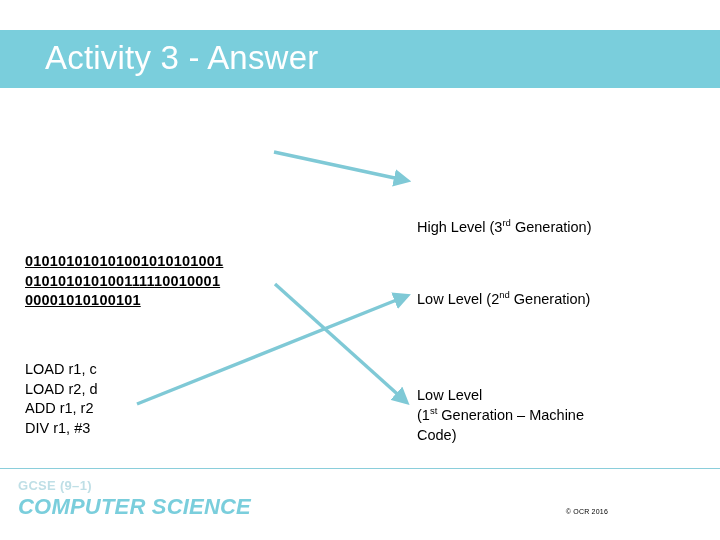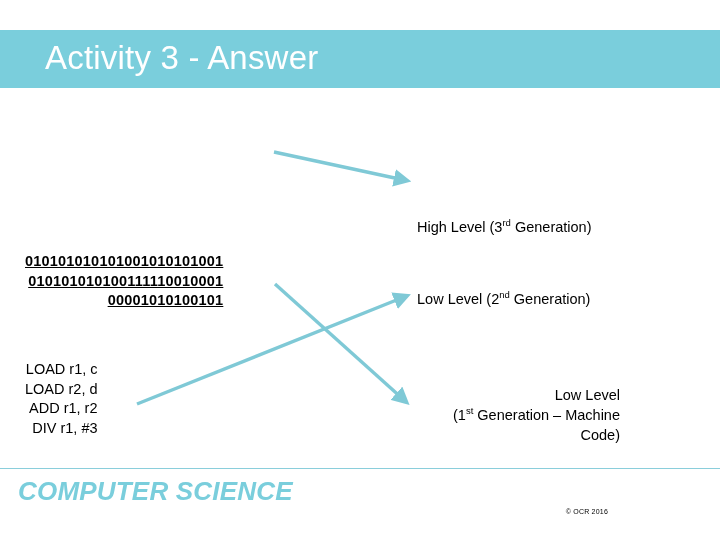--- a/index.html
+++ b/index.html
@@ -11,21 +11,20 @@
     height: 540px;
     background: #ffffff;
     font-family: "Liberation Sans", sans-serif;
     overflow: hidden;
   }
   .slide {
     position: relative;
     width: 620px;
     height: 540px;
     background: #ffffff;
-    text-align: right;
   }
 
   
   .title-band {
     position: absolute;
     left: 0;
     top: 30px;
     width: 720px;
     height: 58px;
     background: #7ACEDC;
@@ -98,21 +97,21 @@
     top: 478px;
   }
   .logo-top {
     font-size: 13px;
     font-weight: bold;
     color: #BFDFE6;
     letter-spacing: 0.3px;
     line-height: 15px;
   }
   .logo-main {
-    font-size: 26px;
+    font-size: 22px;
     font-weight: bold;
     font-style: italic;
     color: #7ACEDC;
     letter-spacing: 0.2px;
     line-height: 25px;
     margin-top: 1px;
   }
   .copyright {
     position: absolute;
     right: 12px;
@@ -151,18 +150,19 @@
 
   <div class="level-label" id="label-high"><span>High Level (3</span><sup>rd</sup><span> Generation)</span></div>
 
   <div class="level-label" id="label-low2"><span>Low Level (2</span><sup>nd</sup><span> Generation)</span></div>
 
   <div class="level-label" id="label-low1"><span>Low Level</span><br><span>(1</span><sup>st</sup><span> Generation – Machine Code)</span></div>
 
   <div class="footer-rule"></div>
 
   <div class="logo">
+    <div class="logo-top">GCSE (9–1)</div>
     <div class="logo-main">COMPUTER SCIENCE</div>
   </div>
 
   <div class="copyright">© OCR 2016</div>
 
 </div>
 
 </body></html>

